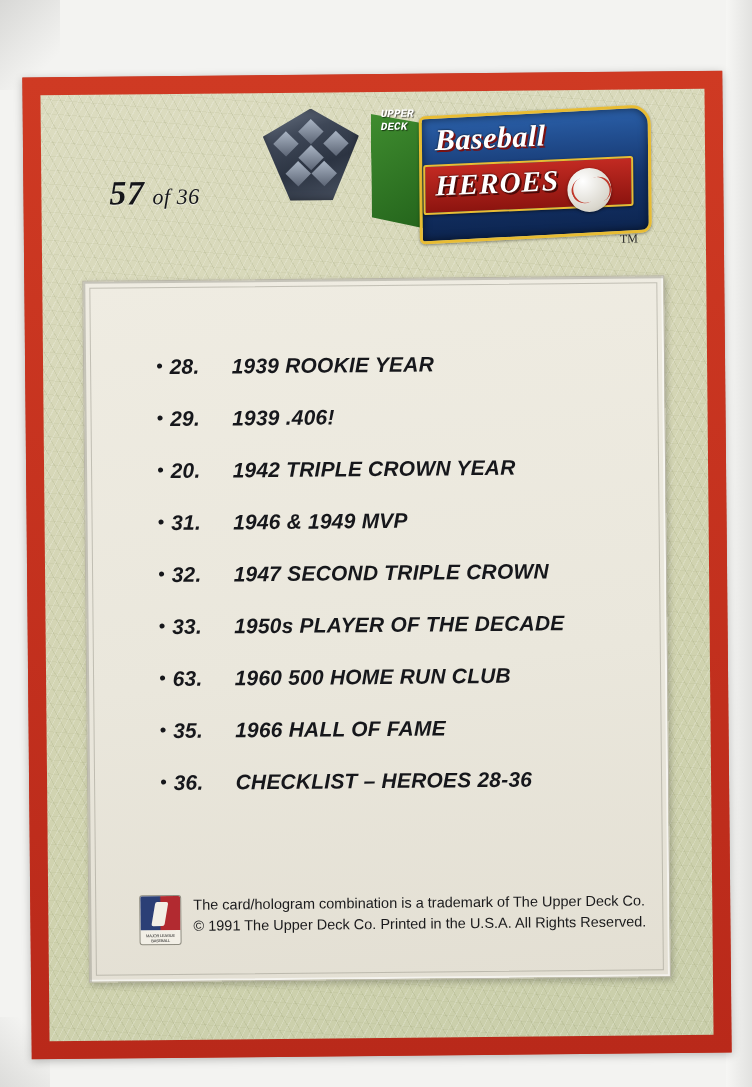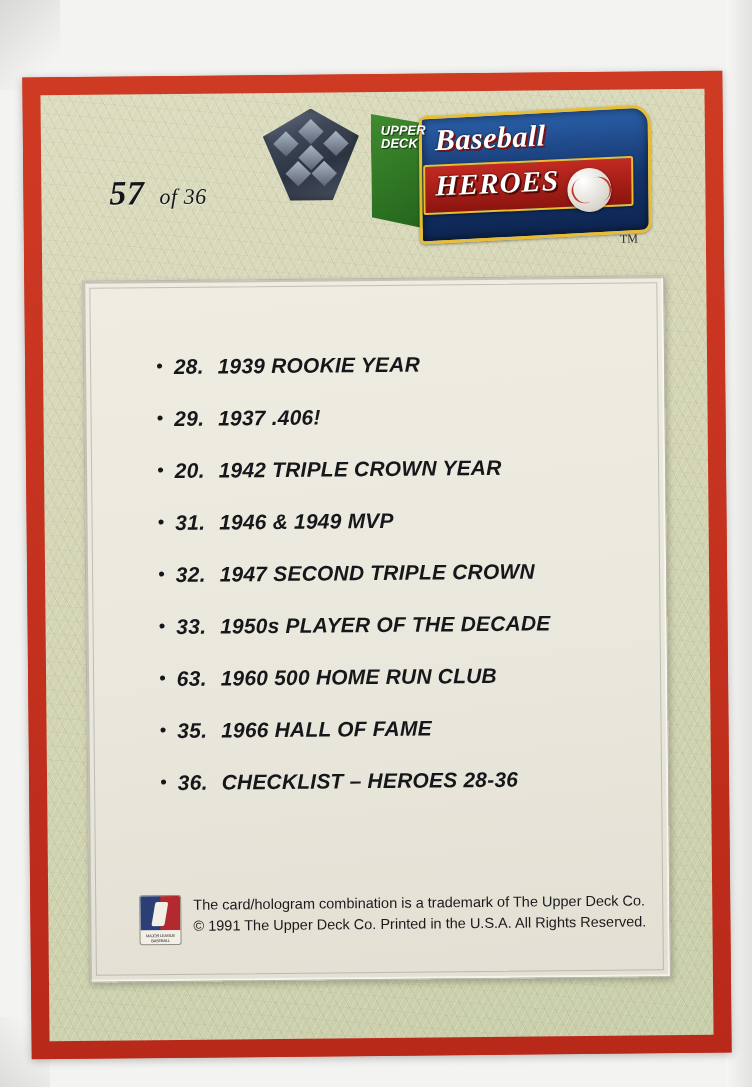--- a/index.html
+++ b/index.html
@@ -88,21 +88,21 @@
     font-family: "Liberation Serif", serif;
     font-style: italic;
     font-size: 34px;
     font-weight: 700;
     letter-spacing: 0.5px;
     text-shadow: 0 1px 0 rgba(255,255,255,0.5);
   }
   .card-number .of {
     font-size: 22px;
     font-weight: 400;
-    margin-left: 15px;
+    margin-left: 8px;
     text-align: right;
   }
 
   
   .holo {
     position: absolute;
     left: 222px;
     top: 16px;
     width: 96px;
     height: 92px;
@@ -139,27 +139,27 @@
   }
   .logo-green {
     position: absolute;
     left: 0; top: 8px;
     width: 90px; height: 120px;
     background: linear-gradient(150deg, #3f8c2f, #1f5d18);
     clip-path: polygon(0% 0%, 100% 14%, 84% 100%, 0% 86%);
   }
   .logo-ud {
     position: absolute;
-    left: 10px; top: 18px;
+    left: 10px; top: 2px;
     width: 62px; height: 48px;
     color: #fff;
-    font-family: Liberation Sans, sans-serif;
+    font-family: Liberation Mono, monospace;
     font-style: italic;
     font-weight: 700;
-    font-size: 13px;
+    font-size: 11px;
     line-height: 13px;
     text-shadow: 1px 1px 1px rgba(0,0,0,0.6);
   }
   .logo-plate {
     position: absolute;
     left: 48px; top: 6px;
     width: 226px; height: 122px;
     background: linear-gradient(180deg, #2a5fa8 0%, #14346b 55%, #0d2550 100%);
     border: 3px solid #e8bc33;
     border-radius: 6px 20px 10px 6px;
@@ -263,23 +263,22 @@
     letter-spacing: 0.2px;
   }
   .bullet {
     font-size: 18px;
     line-height: 1;
     margin-right: 7px;
     position: relative;
     top: -2px;
   }
   .li-num {
-    margin-right: 14px;
+    margin-right: 28px;
     min-width: 34px;
-    text-align: right;
   }
 
   
   .footer {
     position: absolute;
     left: 50px;
     bottom: 36px;
     width: 560px;
     display: flex;
     align-items: flex-start;
@@ -371,21 +370,21 @@
 
           <div class="list-item">
             <span class="bullet">•</span>
             <span class="li-num">28.</span>
             <span>1939 ROOKIE YEAR</span>
           </div>
 
           <div class="list-item">
             <span class="bullet">•</span>
             <span class="li-num">29.</span>
-            <span>1937 .406!</span>
+            <span>1939 .406!</span>
           </div>
 
           <div class="list-item">
             <span class="bullet">•</span>
             <span class="li-num">20.</span>
             <span>1942 TRIPLE CROWN YEAR</span>
           </div>
 
           <div class="list-item">
             <span class="bullet">•</span>

